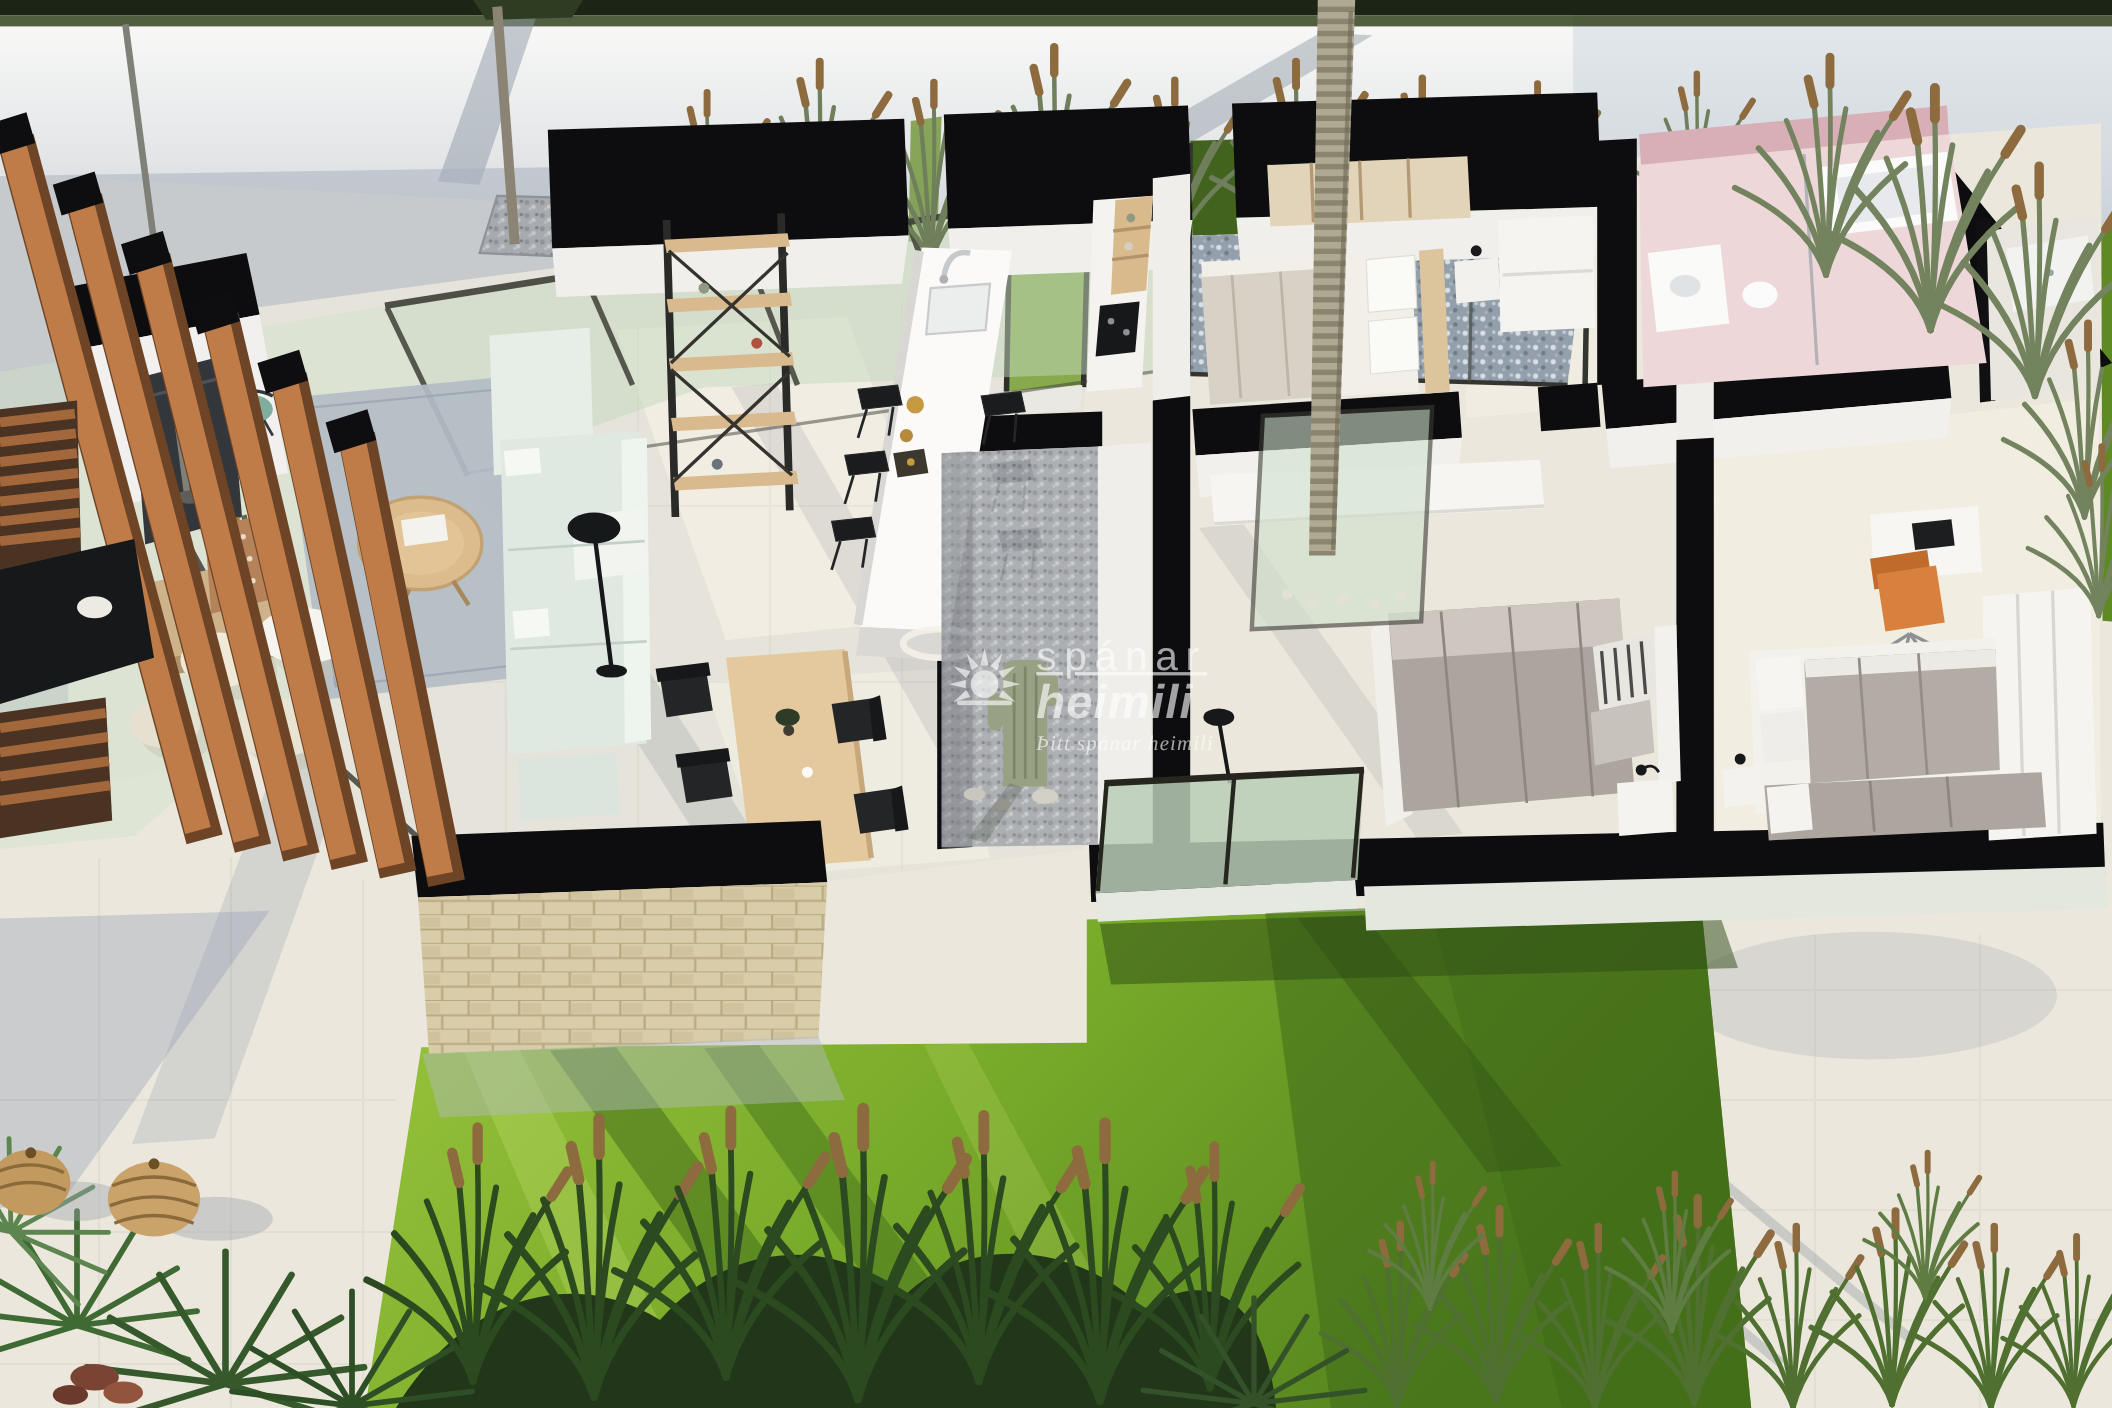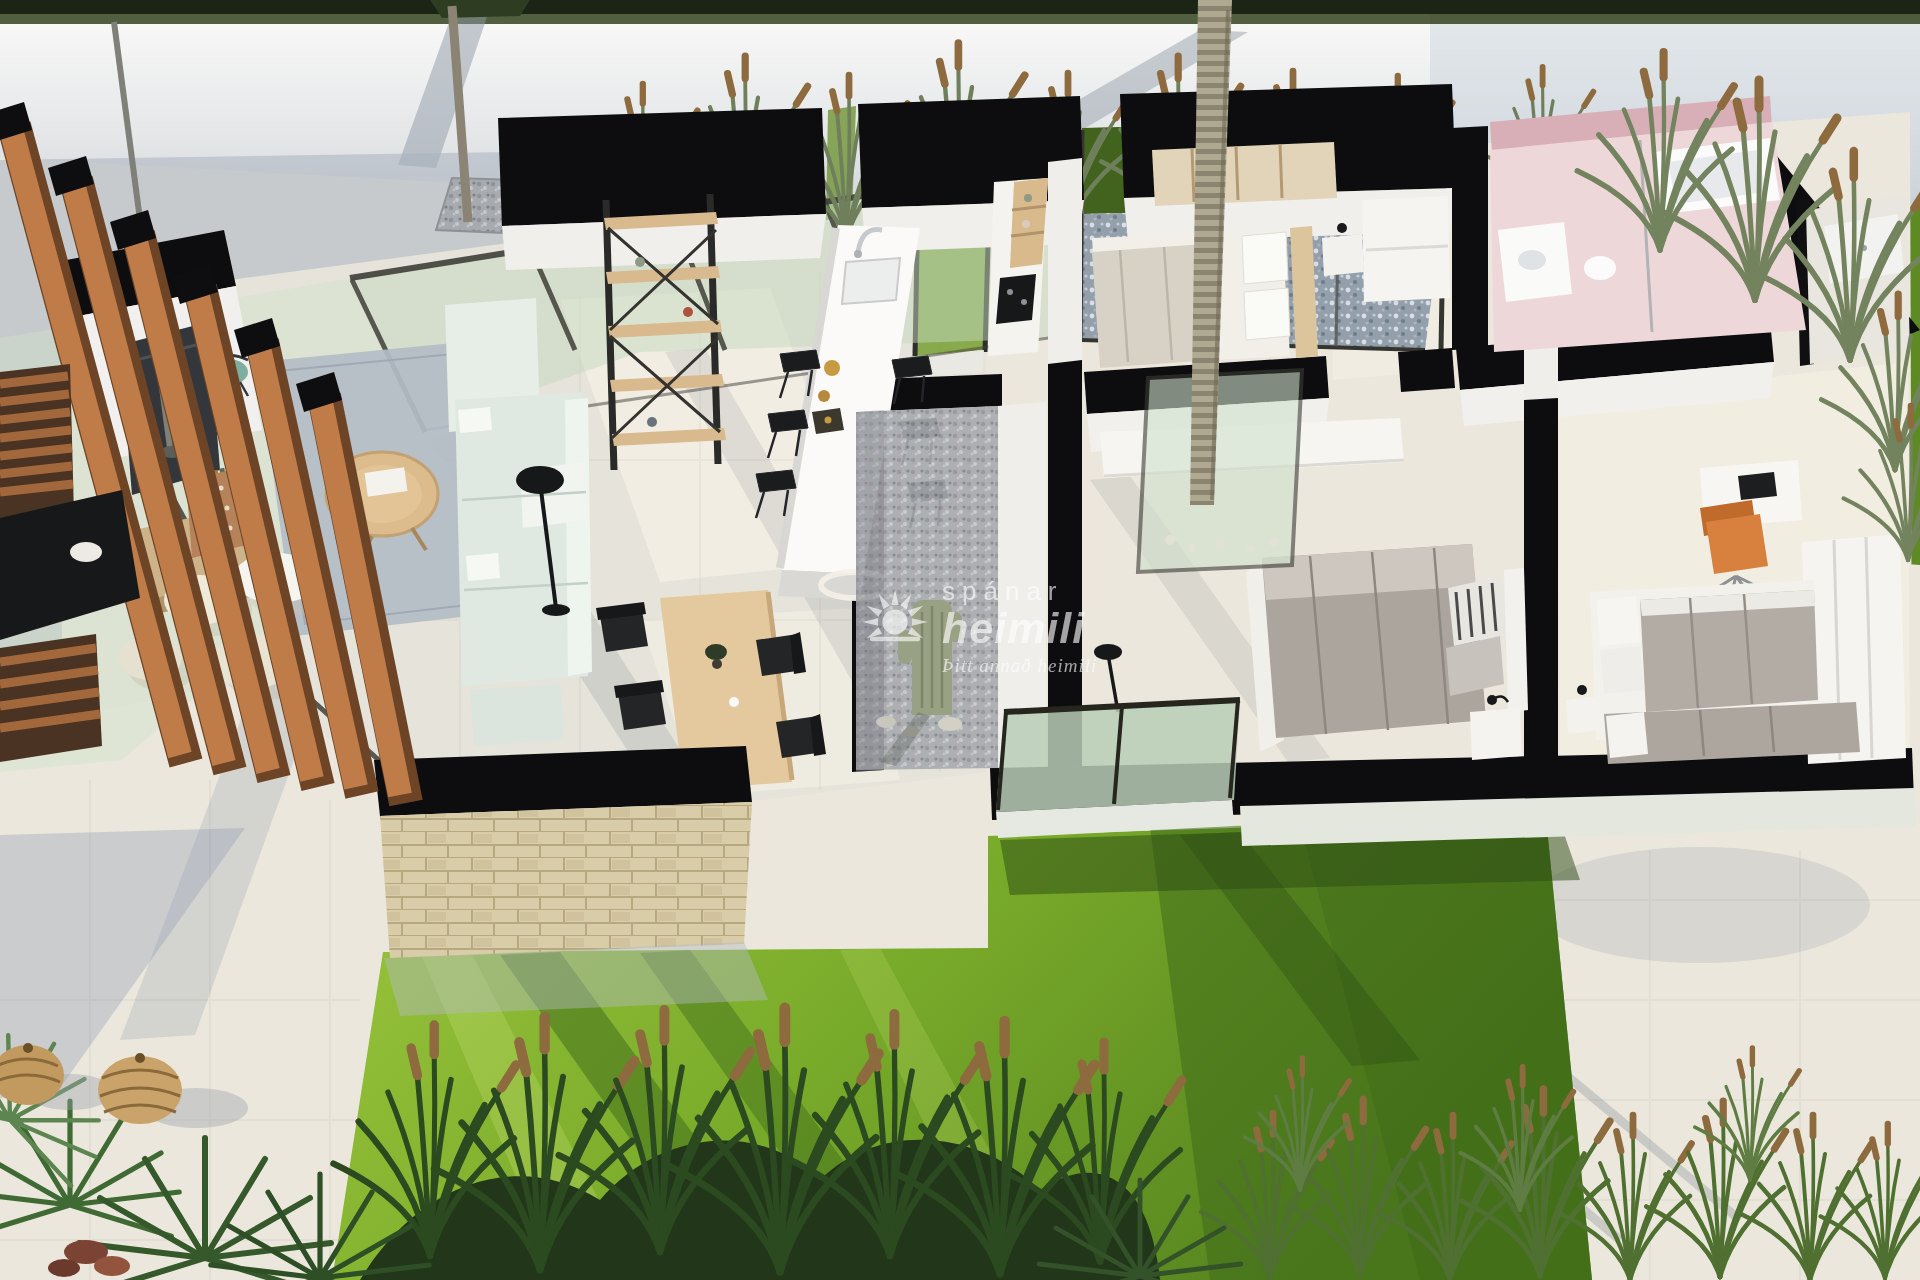--- a/index.html
+++ b/index.html
@@ -4,21 +4,21 @@
 <style>
   html,body{margin:0;padding:0;background:#202020;}
   .stage{position:relative;width:1920px;height:1280px;overflow:hidden;background:#ebe7dc;
          font-family:"Liberation Sans",sans-serif;}
   .stage svg.plan{position:absolute;left:0;top:0;}
   .region{position:absolute;pointer-events:none;}
   .watermark{position:absolute;left:858px;top:578px;display:flex;align-items:flex-start;gap:10px;
              color:#ffffff;opacity:.62;pointer-events:none;}
   .wm-logo{width:74px;height:74px;margin-top:4px;}
   .wm-text{display:flex;flex-direction:column;line-height:1;}
-  .wm-top{font-size:26px;font-weight:300;letter-spacing:7px;}
+  .wm-top{font-size:37px;font-weight:300;letter-spacing:7px;text-decoration:underline;}
   .wm-bottom{font-size:43px;font-weight:700;letter-spacing:1px;margin-top:3px;font-style:italic;}
   .wm-tag{font-family:"Liberation Serif",serif;font-style:italic;font-size:19px;margin-top:6px;letter-spacing:1px;}
 </style>
 </head>
 <body>
 
 <div class="stage" aria-label="3D floor plan render">
 
   <svg class="plan" width="1920" height="1280" viewBox="0 0 1920 1280">
     <defs>
@@ -594,16 +594,16 @@
           <path d="M-5,-23 L0,-44 L5,-23 Z" transform="rotate(-60)"></path>
           <path d="M-5,-23 L0,-44 L5,-23 Z" transform="rotate(-90)"></path>
           <path d="M-5,-23 L0,-44 L5,-23 Z" transform="rotate(-120)"></path>
         </g>
         <rect x="-34" y="20" width="68" height="6" rx="3"></rect>
       </g>
     </svg>
     <div class="wm-text">
       <div class="wm-top">spánar</div>
       <div class="wm-bottom">heimili</div>
-      <div class="wm-tag">Þitt annað heimili</div>
+      <div class="wm-tag">Þitt spánar heimili</div>
     </div>
   </div>
 </div>
 
 </body></html>

